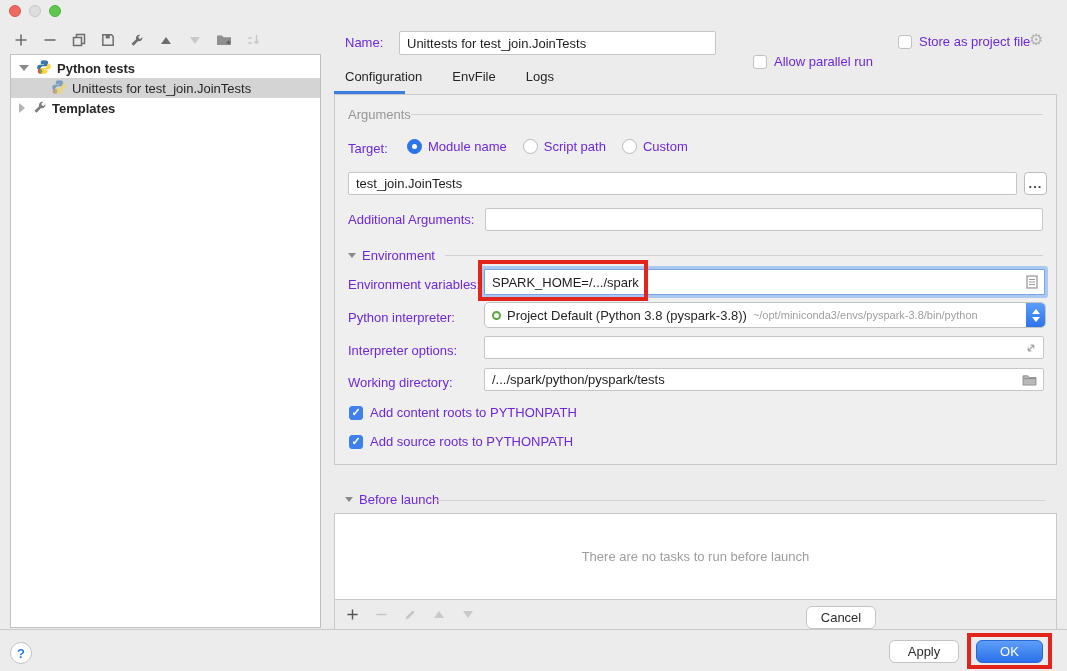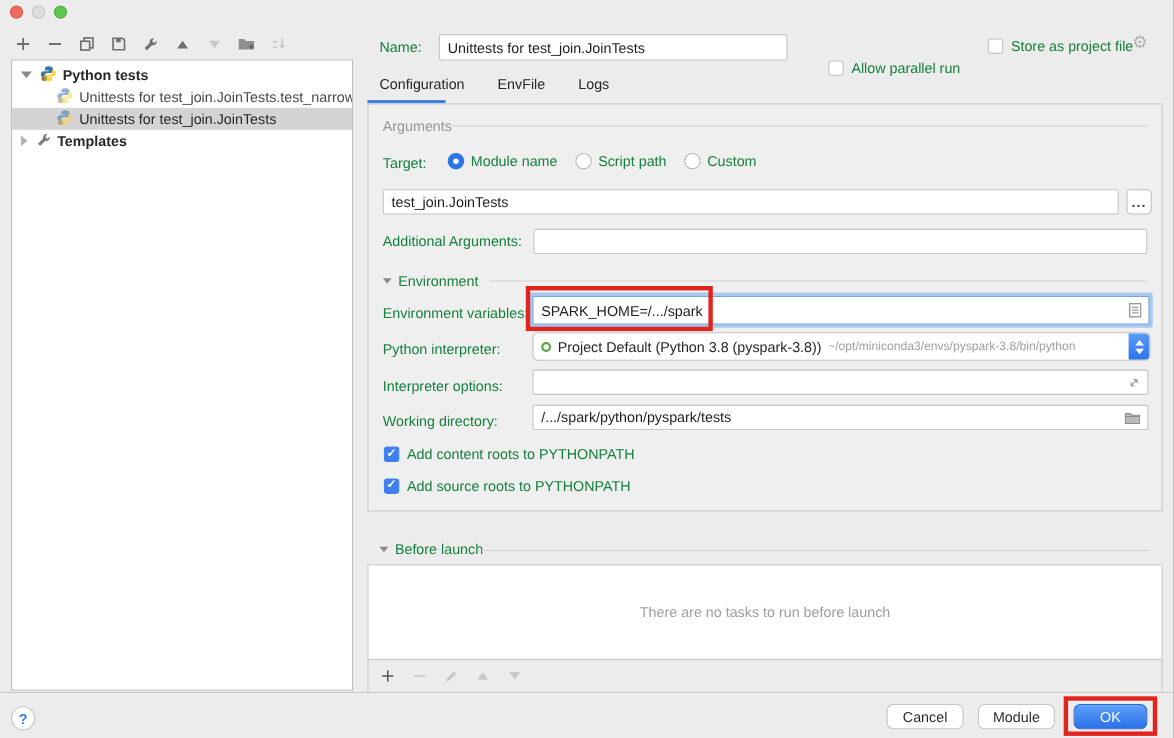--- a/index.html
+++ b/index.html
@@ -29,21 +29,21 @@
   .trow.first{margin-top:3px;}
   .trow.sel{background:#d4d4d4;}
   .indent8{padding-left:8px;} .indent40{padding-left:40px;}
   .exp-down{width:0;height:0;border-left:5px solid transparent;border-right:5px solid transparent;border-top:6px solid #8a8a8a;margin-right:2px;}
   .exp-right{width:0;height:0;border-top:5px solid transparent;border-bottom:5px solid transparent;border-left:6px solid #b3b3b3;margin-right:3px;}
   .bold{font-weight:bold;}
   .dim{opacity:.55;}
   .tlab2{color:#4a4a4a;}
 
   
-  .lab{color:#15803d;white-space:nowrap;}
+  .lab{color:#6d28d9;white-space:nowrap;}
   .glab{color:#969696;}
   .fld{background:#fff;border:1px solid #c6c6c6;border-radius:2px;display:flex;align-items:center;
        padding:0 7px;color:#1e1e1e;white-space:nowrap;overflow:hidden;}
   .fld.focus{border:1px solid #79a4e2;box-shadow:0 0 0 3px #a9c9f1;border-radius:1px;}
   .divline{height:1px;background:#d2d2d2;}
   .vdiv{background:#c9c9c9;}
 
   .panel{left:334px;top:94px;width:723px;height:371px;background:#efefef;border:1px solid #c9c9c9;}
   .tabs{left:345px;top:69px;display:flex;gap:30px;}
   .tab{color:#262626;}
@@ -155,31 +155,20 @@
       <span>
         <svg width="16" height="16" viewBox="0 0 16 16">
             <path fill="#3a76ab" d="M7.9 1.2c-2.2 0-3.1.9-3.1 2.1v1.9h3.3v.6H3.6c-1.4 0-2.4 1-2.4 2.7 0 1.6 1 2.7 2.4 2.7h1.2V9.4c0-1.2 1-2.1 2.2-2.1h3.1c1.1 0 2-.9 2-2V3.3c0-1.2-1-2.1-4.2-2.1z"></path>
             <path fill="#ffd33f" d="M8.1 14.8c2.2 0 3.1-.9 3.1-2.1v-1.9H7.9v-.6h4.5c1.4 0 2.4-1 2.4-2.7 0-1.6-1-2.7-2.4-2.7h-1.2v1.8c0 1.2-1 2.1-2.2 2.1H5.9c-1.1 0-2 .9-2 2v2c0 1.2 1 2.1 4.2 2.1z"></path>
             <circle cx="4" cy="12.4" r="2.3" fill="#e0574a"></circle>
             <path d="M4 10.1a2.3 2.3 0 0 1 0 4.6z" fill="#67b148"></path>
           </svg>
       </span>
       <span class="bold">Python tests</span>
     </div>
-    <div class="trow indent40">
-      <span class="dim">
-        <svg width="16" height="16" viewBox="0 0 16 16">
-            <path fill="#3a76ab" d="M7.9 1.2c-2.2 0-3.1.9-3.1 2.1v1.9h3.3v.6H3.6c-1.4 0-2.4 1-2.4 2.7 0 1.6 1 2.7 2.4 2.7h1.2V9.4c0-1.2 1-2.1 2.2-2.1h3.1c1.1 0 2-.9 2-2V3.3c0-1.2-1-2.1-4.2-2.1z"></path>
-            <path fill="#ffd33f" d="M8.1 14.8c2.2 0 3.1-.9 3.1-2.1v-1.9H7.9v-.6h4.5c1.4 0 2.4-1 2.4-2.7 0-1.6-1-2.7-2.4-2.7h-1.2v1.8c0 1.2-1 2.1-2.2 2.1H5.9c-1.1 0-2 .9-2 2v2c0 1.2 1 2.1 4.2 2.1z"></path>
-            <circle cx="4" cy="12.4" r="2.3" fill="#e0574a"></circle>
-            <path d="M4 10.1a2.3 2.3 0 0 1 0 4.6z" fill="#67b148"></path>
-          </svg>
-      </span>
-      <span class="tlab2">Unittests for test_join.JoinTests.test_narrow</span>
-    </div>
     <div class="trow sel indent40">
       <span class="dim">
         <svg width="16" height="16" viewBox="0 0 16 16">
             <path fill="#3a76ab" d="M7.9 1.2c-2.2 0-3.1.9-3.1 2.1v1.9h3.3v.6H3.6c-1.4 0-2.4 1-2.4 2.7 0 1.6 1 2.7 2.4 2.7h1.2V9.4c0-1.2 1-2.1 2.2-2.1h3.1c1.1 0 2-.9 2-2V3.3c0-1.2-1-2.1-4.2-2.1z"></path>
             <path fill="#ffd33f" d="M8.1 14.8c2.2 0 3.1-.9 3.1-2.1v-1.9H7.9v-.6h4.5c1.4 0 2.4-1 2.4-2.7 0-1.6-1-2.7-2.4-2.7h-1.2v1.8c0 1.2-1 2.1-2.2 2.1H5.9c-1.1 0-2 .9-2 2v2c0 1.2 1 2.1 4.2 2.1z"></path>
             <circle cx="4" cy="12.4" r="2.3" fill="#e0574a"></circle>
             <path d="M4 10.1a2.3 2.3 0 0 1 0 4.6z" fill="#67b148"></path>
           </svg>
       </span>
       <span>Unittests for test_join.JoinTests</span>
@@ -339,25 +328,25 @@
       </span>
     <span class="tbico">
       <span class="tri-dn"></span>
       </span>
   </div>
 
   <div class="abs vdiv" style="left:0;top:629px;width:1067px;height:1px;"></div>
   <div class="abs helpbtn" style="left:10px;top:642px;">
     <span>?</span>
   </div>
-  <div class="abs btn" style="left:806px;top:640px;width:70px;text-align:right;">
+  <div class="abs btn" style="left:806px;top:606px;width:70px;text-align:right;">
     <span>Cancel</span>
   </div>
   <div class="abs btn" style="left:889px;top:640px;width:70px;">
-    <span>Module</span>
+    <span>Apply</span>
   </div>
   <div class="abs btn primary" style="left:976px;top:640px;width:67px;">
     <span>OK</span>
   </div>
 
   <div class="abs redbox" style="left:478px;top:260px;width:170px;height:41px;"></div>
   <div class="abs redbox" style="left:967px;top:633px;width:85px;height:36px;"></div>
 
 </div>
 

